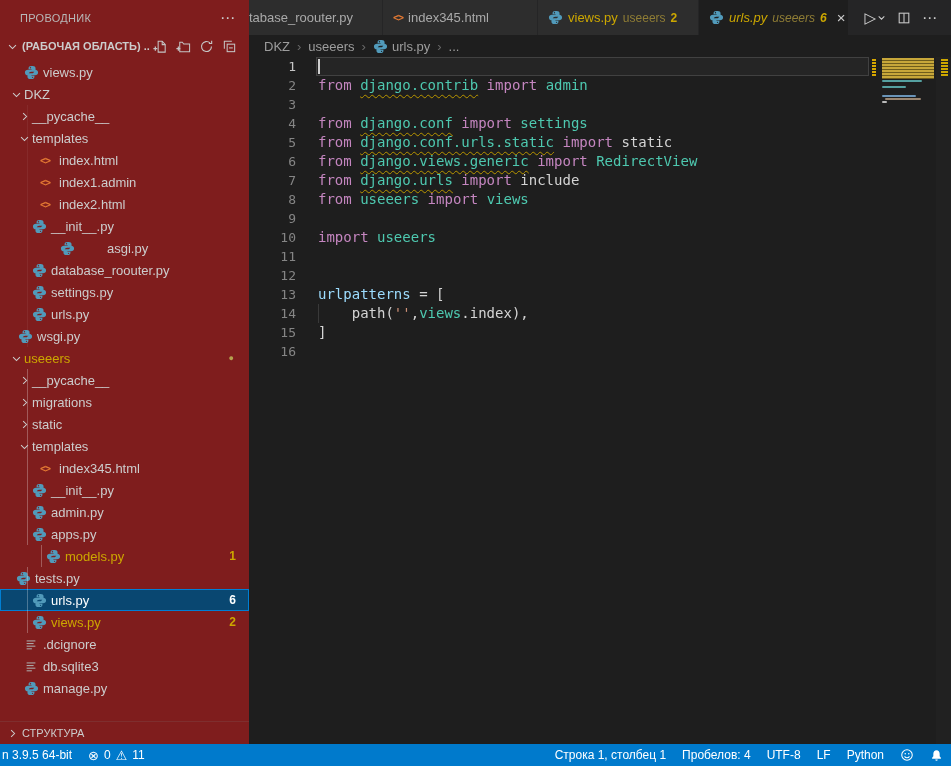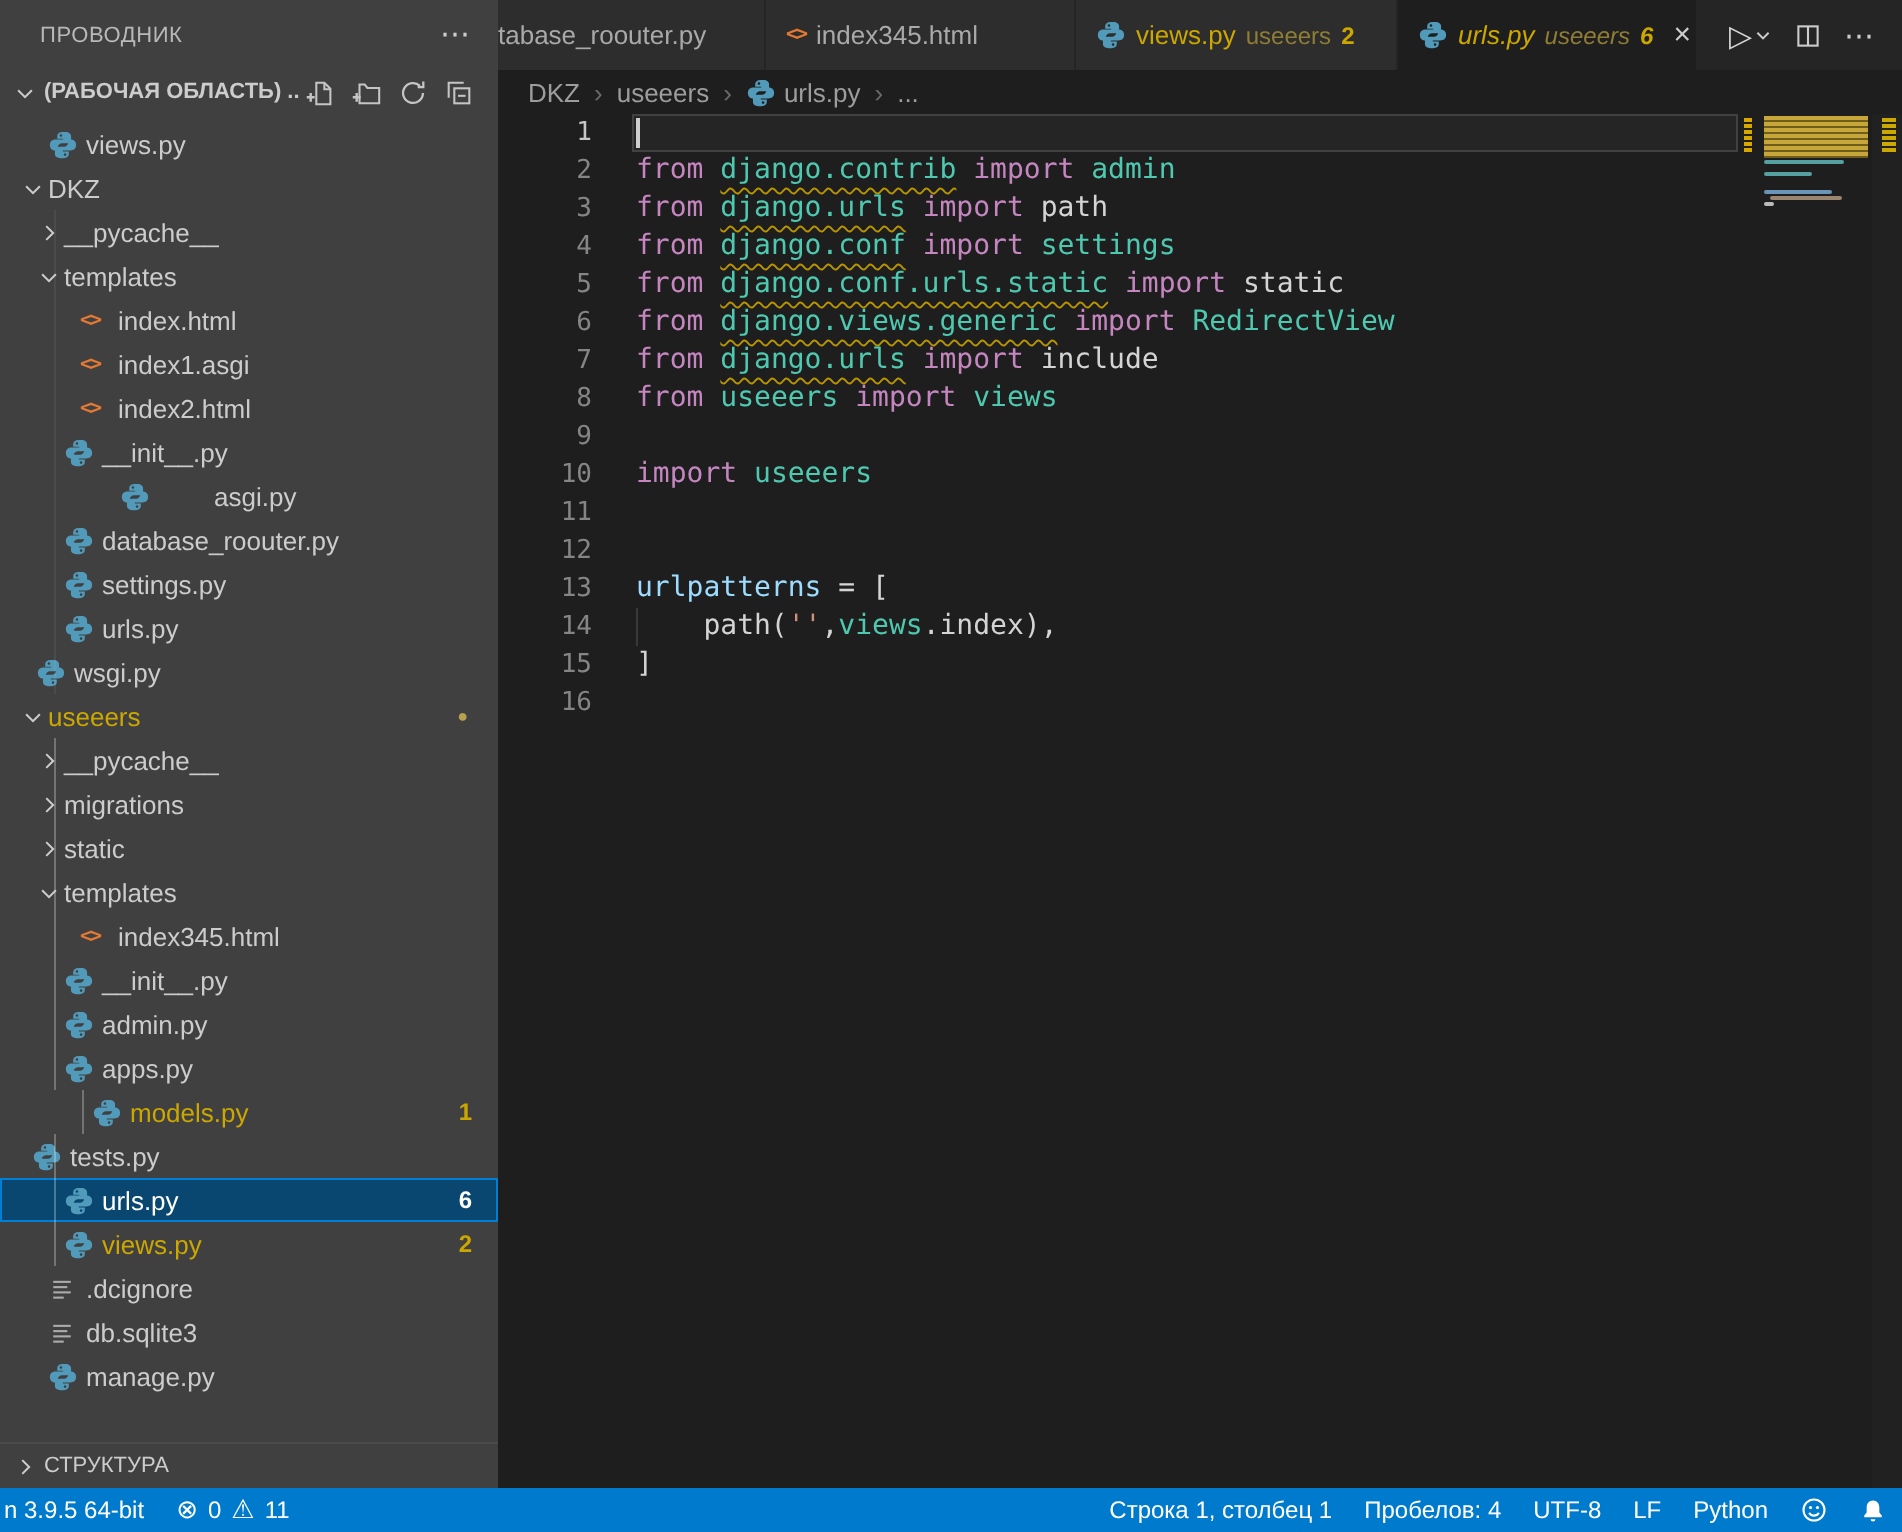--- a/index.html
+++ b/index.html
@@ -3,21 +3,21 @@
 <meta charset="utf-8">
 <style>
   html,body{margin:0;padding:0;}
   body{
     width:951px;height:766px;overflow:hidden;background:#1e1e1e;
     font-family:"Liberation Sans","DejaVu Sans",sans-serif;font-size:13px;color:#cccccc;
   }
   .app{display:grid;grid-template-columns:249px 702px;grid-template-rows:744px 22px;width:951px;height:766px;}
 
   
-  .sidebar{background:#404040;display:flex;flex-direction:column;overflow:hidden;}
+  .sidebar{background:#7f1d1d;display:flex;flex-direction:column;overflow:hidden;}
   .sb-title{flex:0 0 35px;display:flex;align-items:center;justify-content:space-between;padding:0 10px 0 20px;}
   .sb-title-label{font-size:11px;color:#b8b8b8;letter-spacing:.3px;}
   .sb-more{color:#cccccc;font-size:15px;line-height:1;padding:2px 4px;cursor:pointer;}
   .sb-section{flex:0 0 22px;display:flex;align-items:center;gap:2px;padding-left:4px;font-weight:bold;font-size:11px;color:#cccccc;}
   .sb-section-label{flex:1;white-space:nowrap;overflow:hidden;}
   .sb-actions{display:flex;align-items:center;gap:7px;padding-right:12px;}
   .sb-action{width:16px;height:16px;display:flex;align-items:center;justify-content:center;cursor:pointer;}
   .tree{flex:1 1 auto;padding-top:4px;overflow:hidden;position:relative;}
   .row{height:22px;display:flex;align-items:center;position:relative;cursor:pointer;color:#cccccc;white-space:nowrap;}
   .row.selected{background:#094771;outline:1px solid #007fd4;outline-offset:-1px;}
@@ -179,21 +179,21 @@
           </span>
           <span class="label">index.html</span>
           <span class="spacer"></span>
         </div>
         <div class="row" style="padding-left: 24px;">
           <span class="guide dim"></span>
           <span class="twistie"></span>
           <span class="ficon">
             <span class="html-ic">&lt;&gt;</span>
           </span>
-          <span class="label">index1.asgi</span>
+          <span class="label">index1.admin</span>
           <span class="spacer"></span>
         </div>
         <div class="row" style="padding-left: 24px;">
           <span class="guide dim"></span>
           <span class="twistie"></span>
           <span class="ficon">
             <span class="html-ic">&lt;&gt;</span>
           </span>
           <span class="label">index2.html</span>
           <span class="spacer"></span>
@@ -538,21 +538,21 @@
         </span>
         <span class="bc-sep">›</span>
         <span class="bc-item">
           <span>...</span>
         </span>
       </div>
     <div class="codearea">
       <div id="codelines">
           <div class="line current"><span class="gut">1</span><span class="ctext"></span><span class="cursor"></span></div>
           <div class="line"><span class="gut">2</span><span class="ctext"><span class="kw">from</span><span class="pl"> </span><span class="mod u">django.contrib</span><span class="pl"> </span><span class="kw">import</span><span class="pl"> </span><span class="mod">admin</span></span></div>
-          <div class="line"><span class="gut">3</span><span class="ctext"><span class="kw">from</span><span class="pl"> </span><span class="mod u">django.urls</span><span class="pl"> </span><span class="kw">import</span><span class="pl"> </span><span class="pl">path</span></span></div>
+          <div class="line"><span class="gut">3</span></div>
           <div class="line"><span class="gut">4</span><span class="ctext"><span class="kw">from</span><span class="pl"> </span><span class="mod u">django.conf</span><span class="pl"> </span><span class="kw">import</span><span class="pl"> </span><span class="mod">settings</span></span></div>
           <div class="line"><span class="gut">5</span><span class="ctext"><span class="kw">from</span><span class="pl"> </span><span class="mod u">django.conf.urls.static</span><span class="pl"> </span><span class="kw">import</span><span class="pl"> </span><span class="pl">static</span></span></div>
           <div class="line"><span class="gut">6</span><span class="ctext"><span class="kw">from</span><span class="pl"> </span><span class="mod u">django.views.generic</span><span class="pl"> </span><span class="kw">import</span><span class="pl"> </span><span class="mod">RedirectView</span></span></div>
           <div class="line"><span class="gut">7</span><span class="ctext"><span class="kw">from</span><span class="pl"> </span><span class="mod u">django.urls</span><span class="pl"> </span><span class="kw">import</span><span class="pl"> </span><span class="pl">include</span></span></div>
           <div class="line"><span class="gut">8</span><span class="ctext"><span class="kw">from</span><span class="pl"> </span><span class="mod">useeers</span><span class="pl"> </span><span class="kw">import</span><span class="pl"> </span><span class="mod">views</span></span></div>
           <div class="line"><span class="gut">9</span><span class="ctext"></span></div>
           <div class="line"><span class="gut">10</span><span class="ctext"><span class="kw">import</span><span class="pl"> </span><span class="mod">useeers</span></span></div>
           <div class="line"><span class="gut">11</span><span class="ctext"></span></div>
           <div class="line"><span class="gut">12</span><span class="ctext"></span></div>
           <div class="line"><span class="gut">13</span><span class="ctext"><span class="var">urlpatterns</span><span class="pl"> = [</span></span></div>

